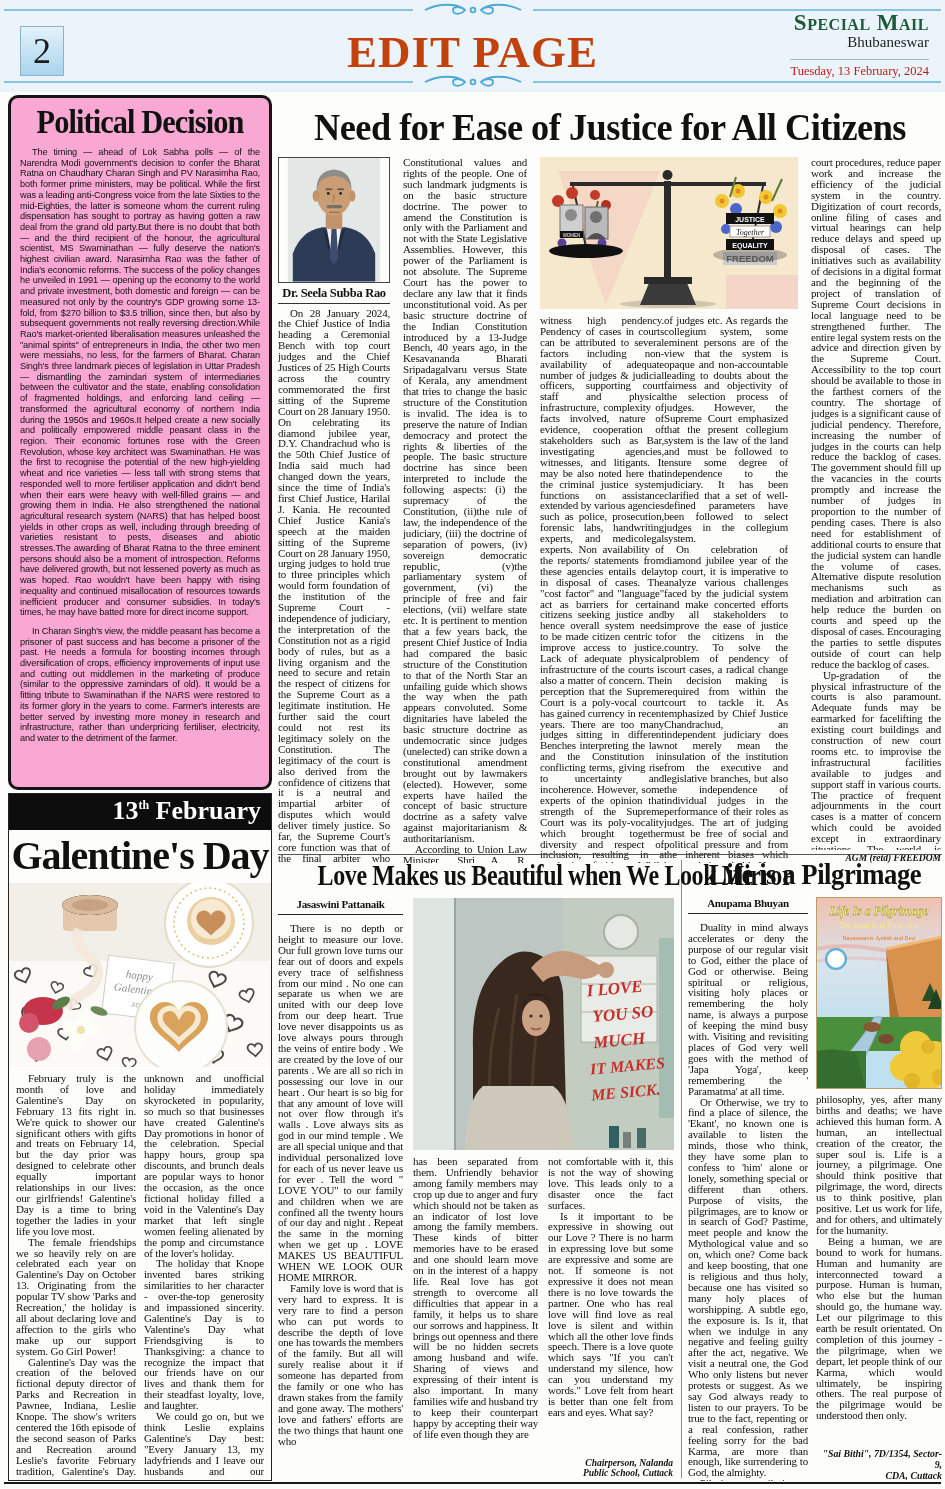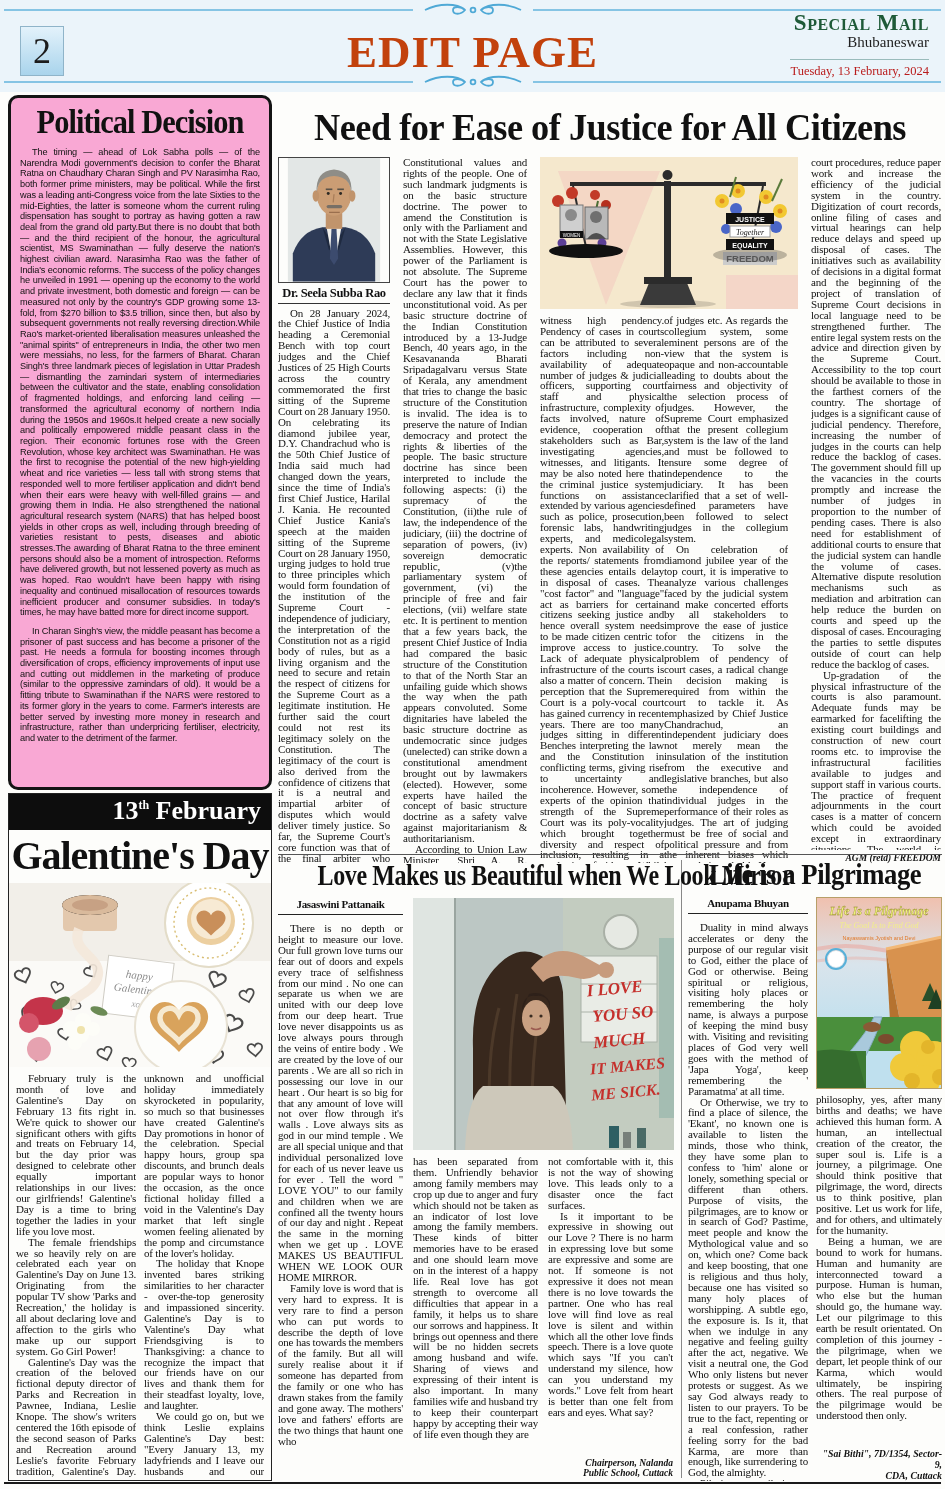--- a/index.html
+++ b/index.html
@@ -198,21 +198,21 @@
           <circle cx="66" cy="160" r="7"></circle>
       </g>
       <circle cx="72" cy="147" r="4" fill="#efe3ac"></circle>
       <ellipse cx="52" cy="120" rx="10" ry="5" fill="#5d7c4a" transform="rotate(-30 52 120)"></ellipse>
       <ellipse cx="90" cy="128" rx="9" ry="4" fill="#6b8a55" transform="rotate(20 90 128)"></ellipse>
       <circle cx="30" cy="166" r="12" fill="#e6a2b0"></circle>
     </svg>
     <div id="gal-cols" class="serifbody">
       <div class="gcol">
         <p class="para">February truly is the month of love and Galentine's Day on February 13 fits right in. We're quick to shower our significant others with gifts and treats on February 14, but the day prior was designed to celebrate other equally important relationships in our lives: our girlfriends! Galentine's Day is a time to bring together the ladies in your life you love most.</p>
-        <p class="para">The female friendships we so heavily rely on are celebrated each year on Galentine's Day on June 13. Originating from the popular TV show 'Parks and Recreation,' the holiday is all about declaring love and affection to the girls who make up our support system. Go Girl Power!</p>
+        <p class="para">The female friendships we so heavily rely on are celebrated each year on Galentine's Day on October 13. Originating from the popular TV show 'Parks and Recreation,' the holiday is all about declaring love and affection to the girls who make up our support system. Go Girl Power!</p>
         <p class="para">Galentine's Day was the creation of the beloved fictional deputy director of Parks and Recreation in Pawnee, Indiana, Leslie Knope. The show's writers centered the 16th episode of the second season of Parks and Recreation around Leslie's favorite February tradition, Galentine's Day. Over a brunch of waffles and excessive gift-giving, Leslie celebrates the joy of female friendship with close friends and co-workers.</p>
         <p class="para">What was previously an</p>
       </div>
       <div class="gcol">
         <p class="noind">unknown and unofficial holiday immediately skyrocketed in popularity, so much so that businesses have created Galentine's Day promotions in honor of the celebration. Special happy hours, group spa discounts, and brunch deals are popular ways to honor the occasion, as the once fictional holiday filled a void in the Valentine's Day market that left single women feeling alienated by the pomp and circumstance of the lover's holiday.</p>
         <p class="para">The holiday that Knope invented bares striking similarities to her character - over-the-top generosity and impassioned sincerity. Galentine's Day is to Valentine's Day what Friendsgiving is to Thanksgiving: a chance to recognize the impact that our friends have on our lives and thank them for their steadfast loyalty, love, and laughter.</p>
         <p class="para">We could go on, but we think Leslie explains Galentine's Day best: "Every January 13, my ladyfriends and I leave our husbands and our boyfriends at home, and we just come and kick it, breakfast-style. Ladies celebrating ladies. It's like Lilith Fair, minus the angst. Plus frittatas."</p>
       </div>
     </div>
   </div>

